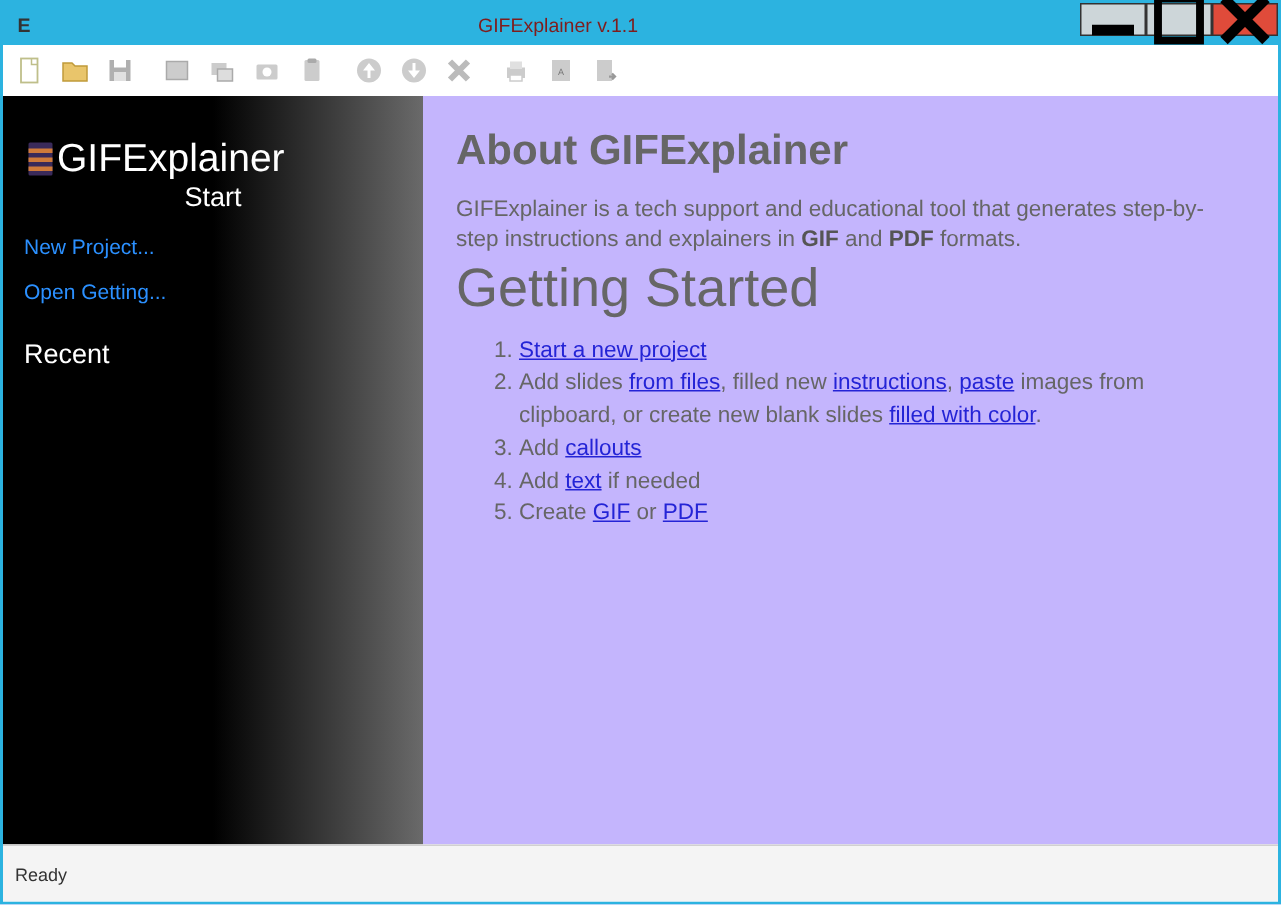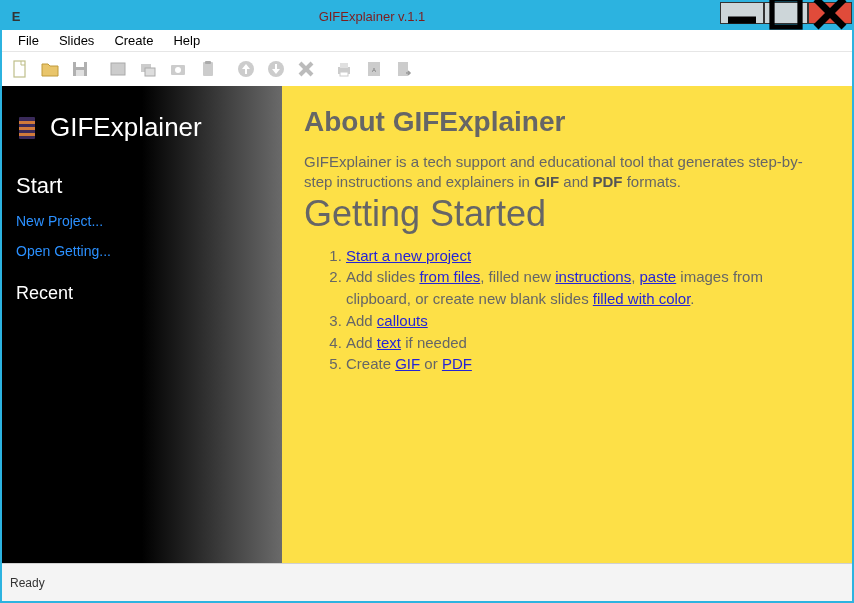--- a/index.html
+++ b/index.html
@@ -91,50 +91,50 @@
   display: flex;
   min-height: 0;
 }
 .sidebar {
   width: 280px;
   background: linear-gradient(90deg, #000 0%, #000 50%, #6a6a6a 100%);
   color: #fff;
   padding: 26px 14px 14px 14px;
 }
 .sidebar .logo-row {
-  display: flex; align-items: center; gap: 12px;
-  margin-bottom: 30px;
+  display: flex; align-items: center; 
 }
 .sidebar .logo-icon {
   width: 22px; height: 26px;
 }
 .sidebar .logo-text {
   font-size: 26px;
   font-weight: 400;
   color: #fff;
 }
 .sidebar .section-head {
-  font-size: 22px;
+  font-size: 18px;
   color: #fff;
   margin-bottom: 14px;
+  text-align: center;
 }
 .sidebar .link {
   color: #2b90ff;
   font-size: 14px;
   margin-bottom: 14px;
   cursor: pointer;
 }
 .sidebar .recent-head {
   font-size: 18px;
   color: #fff;
   margin-top: 24px;
 }
 .content {
   flex: 1;
-  background: #fde047;
+  background: #c4b5fd;
   padding: 20px 22px;
   overflow: auto;
   color: #666;
 }
 .content h1 {
   font-size: 28px;
   color: #666;
   font-weight: bold;
   margin-bottom: 14px;
 }
@@ -191,26 +191,20 @@
       </div>
       <div class="win-btn close">
         <svg viewBox="0 0 12 12">
             <line x1="2" y1="2" x2="10" y2="10" stroke="#000" stroke-width="2"></line>
             <line x1="10" y1="2" x2="2" y2="10" stroke="#000" stroke-width="2"></line>
           </svg>
       </div>
     </div>
   </div>
 
-  <div class="menubar">
-    <div class="menu-item">File</div>
-    <div class="menu-item">Slides</div>
-    <div class="menu-item">Create</div>
-    <div class="menu-item">Help</div>
-  </div>
 
   <div class="toolbar">
     <div class="tbtn">
       <svg viewBox="0 0 20 20">
           <rect x="4" y="2" width="11" height="16" fill="#fff" stroke="#bfbf8a" stroke-width="1.2"></rect>
           <polyline points="11,2 11,6 15,6" fill="none" stroke="#bfbf8a"></polyline>
         </svg>
     </div>
     <div class="tbtn">
       <svg viewBox="0 0 20 20">

